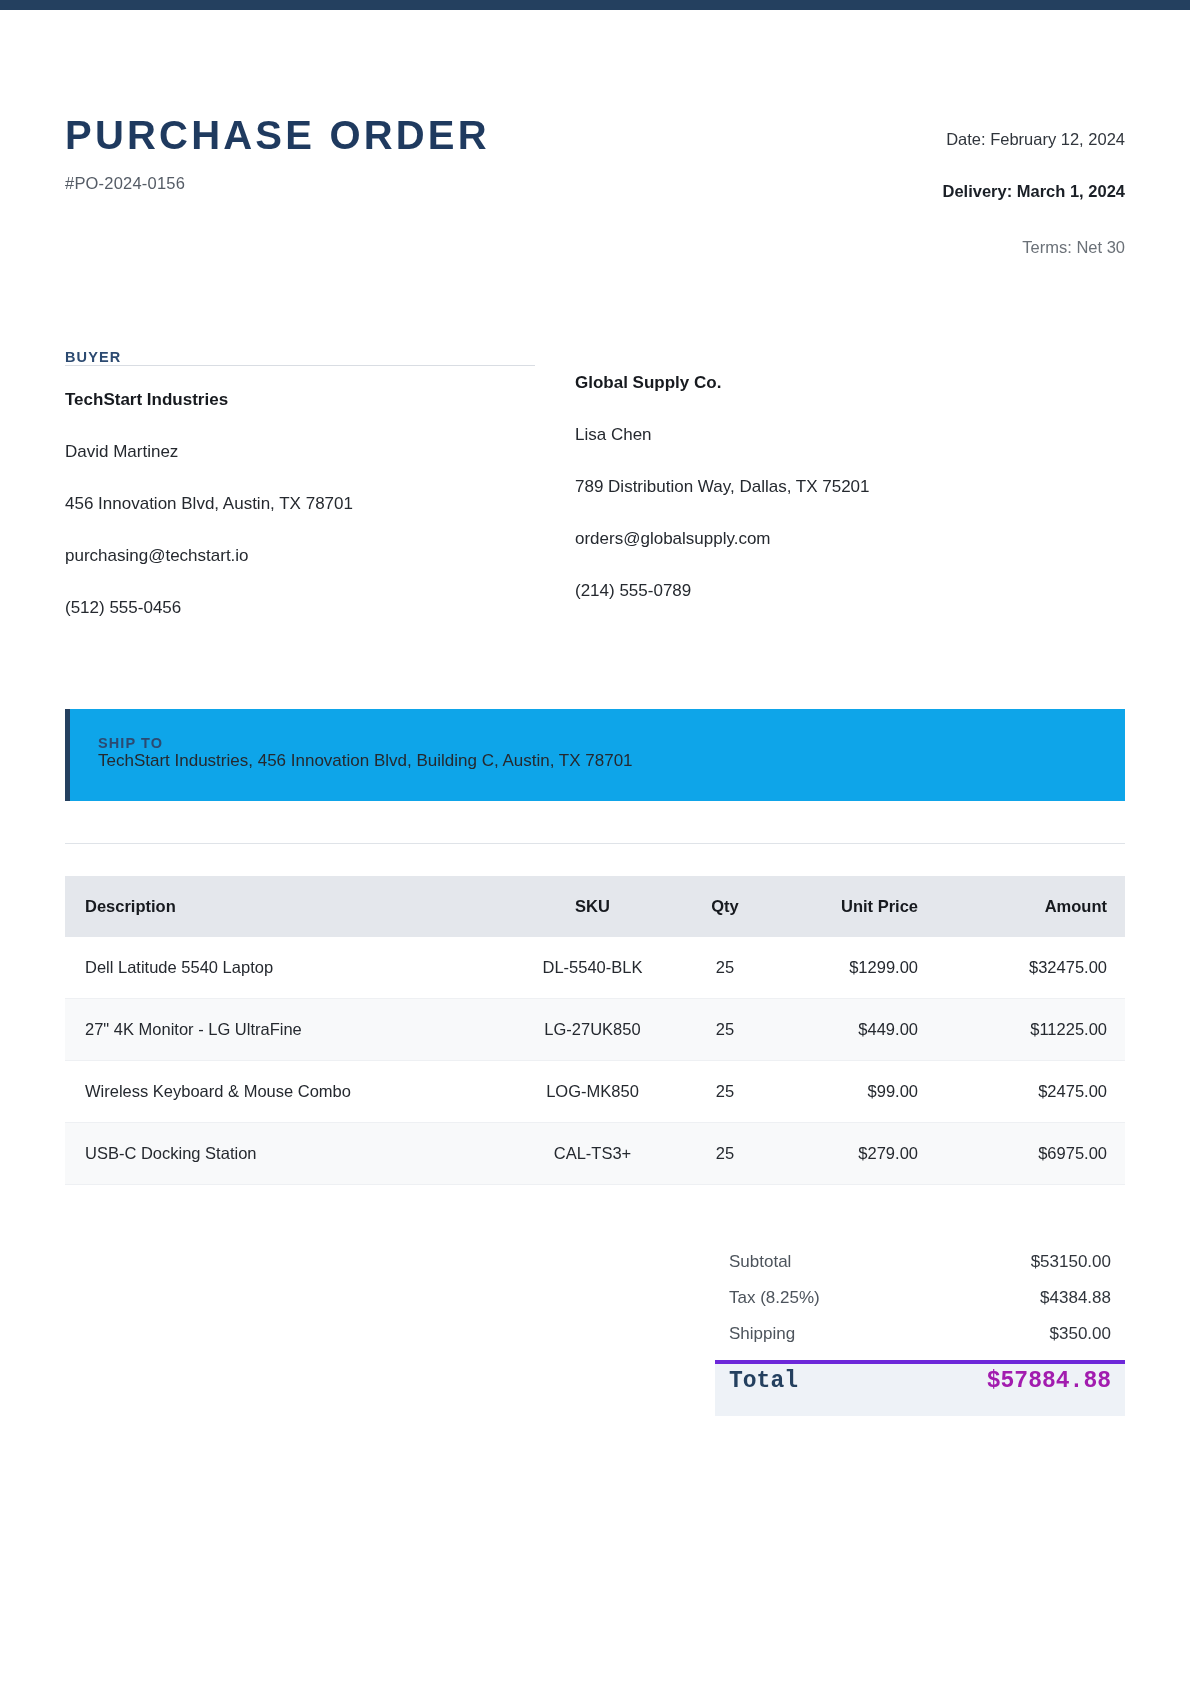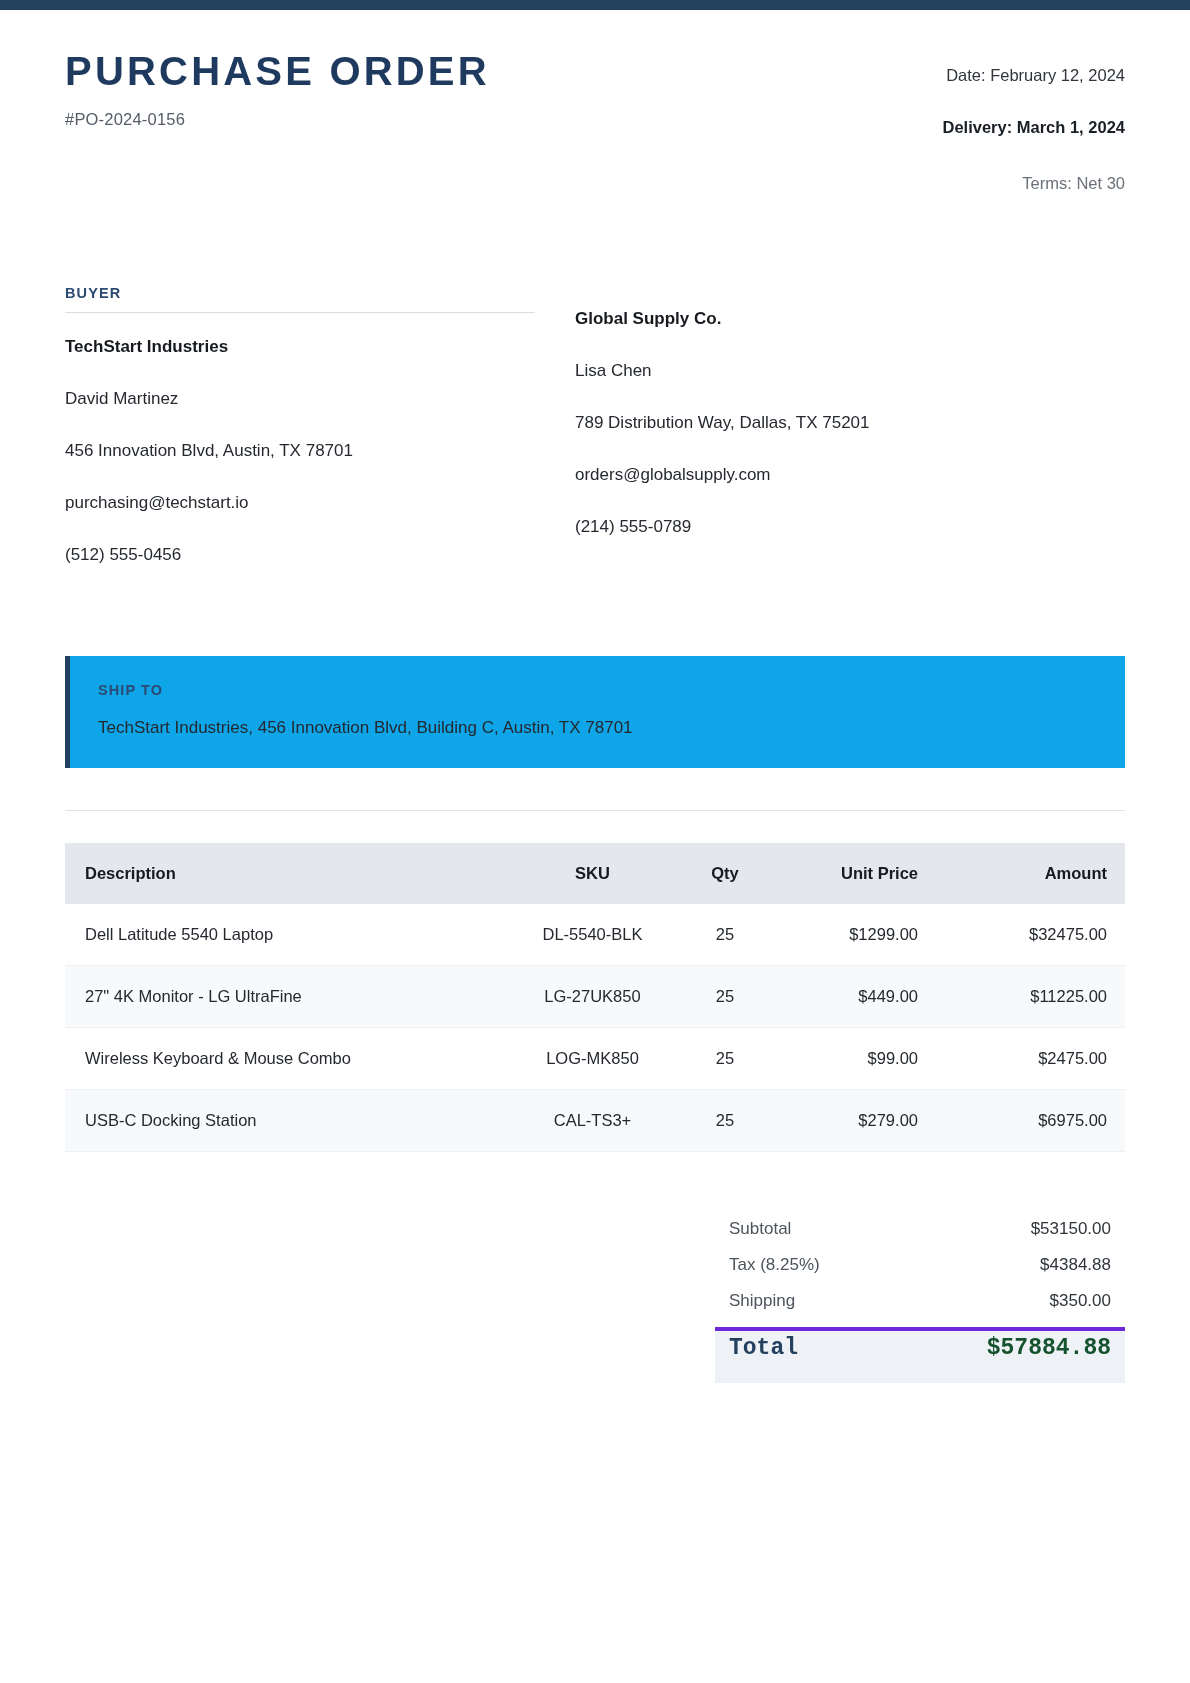--- a/index.html
+++ b/index.html
@@ -20,21 +20,21 @@
     width: 100%;
   }
 
   .content { padding: 0 65px; }
 
   
   .header {
     display: flex;
     justify-content: space-between;
     align-items: flex-start;
-    padding-top: 40px;
+    padding-top: 104px;
   }
   .title-block { }
   .doc-title {
     font-size: 40px;
     font-weight: bold;
     letter-spacing: 3.2px;
     color: #1f3a5f;
     line-height: 1.05;
     margin: 0;
   }
@@ -69,21 +69,20 @@
     display: flex;
     margin-top: 92px;
   }
   .party { width: 470px; }
   .party.vendor { margin-left: 40px; }
   .party-label {
     font-size: 14.5px;
     font-weight: bold;
     letter-spacing: 1.1px;
     color: #2c4a71;
-    padding-bottom: 11px;
     border-bottom: 1px solid #d9dde3;
   }
   .party-name {
     margin-top: 24px;
     font-size: 17px;
     font-weight: bold;
     color: #171a1f;
   }
   .party-line {
     margin-top: 32px;
@@ -98,21 +97,20 @@
     border-left: 5px solid #24405f;
     padding: 26px 0 30px 28px;
   }
   .shipto-label {
     font-size: 14.5px;
     font-weight: bold;
     letter-spacing: 1.1px;
     color: #2c4a71;
   }
   .shipto-address {
-    margin-top: 20px;
     font-size: 17px;
     color: #25292f;
   }
   .shipto-method {
     margin-top: 42px;
     font-size: 17px;
     color: #25292f;
   }
 
   .divider {
@@ -189,21 +187,21 @@
     font-family: Liberation Mono, monospace;
   }
   .grand-total .g-label {
     font-size: 23px;
     font-weight: bold;
     color: #24405f;
   }
   .grand-total .g-val {
     font-size: 23px;
     font-weight: bold;
-    color: #14532d;
+    color: #a21caf;
   }
 </style>
 </head>
 <body>
 
 <div class="page">
 
   <div class="topbar"></div>
 
   <div class="content">

